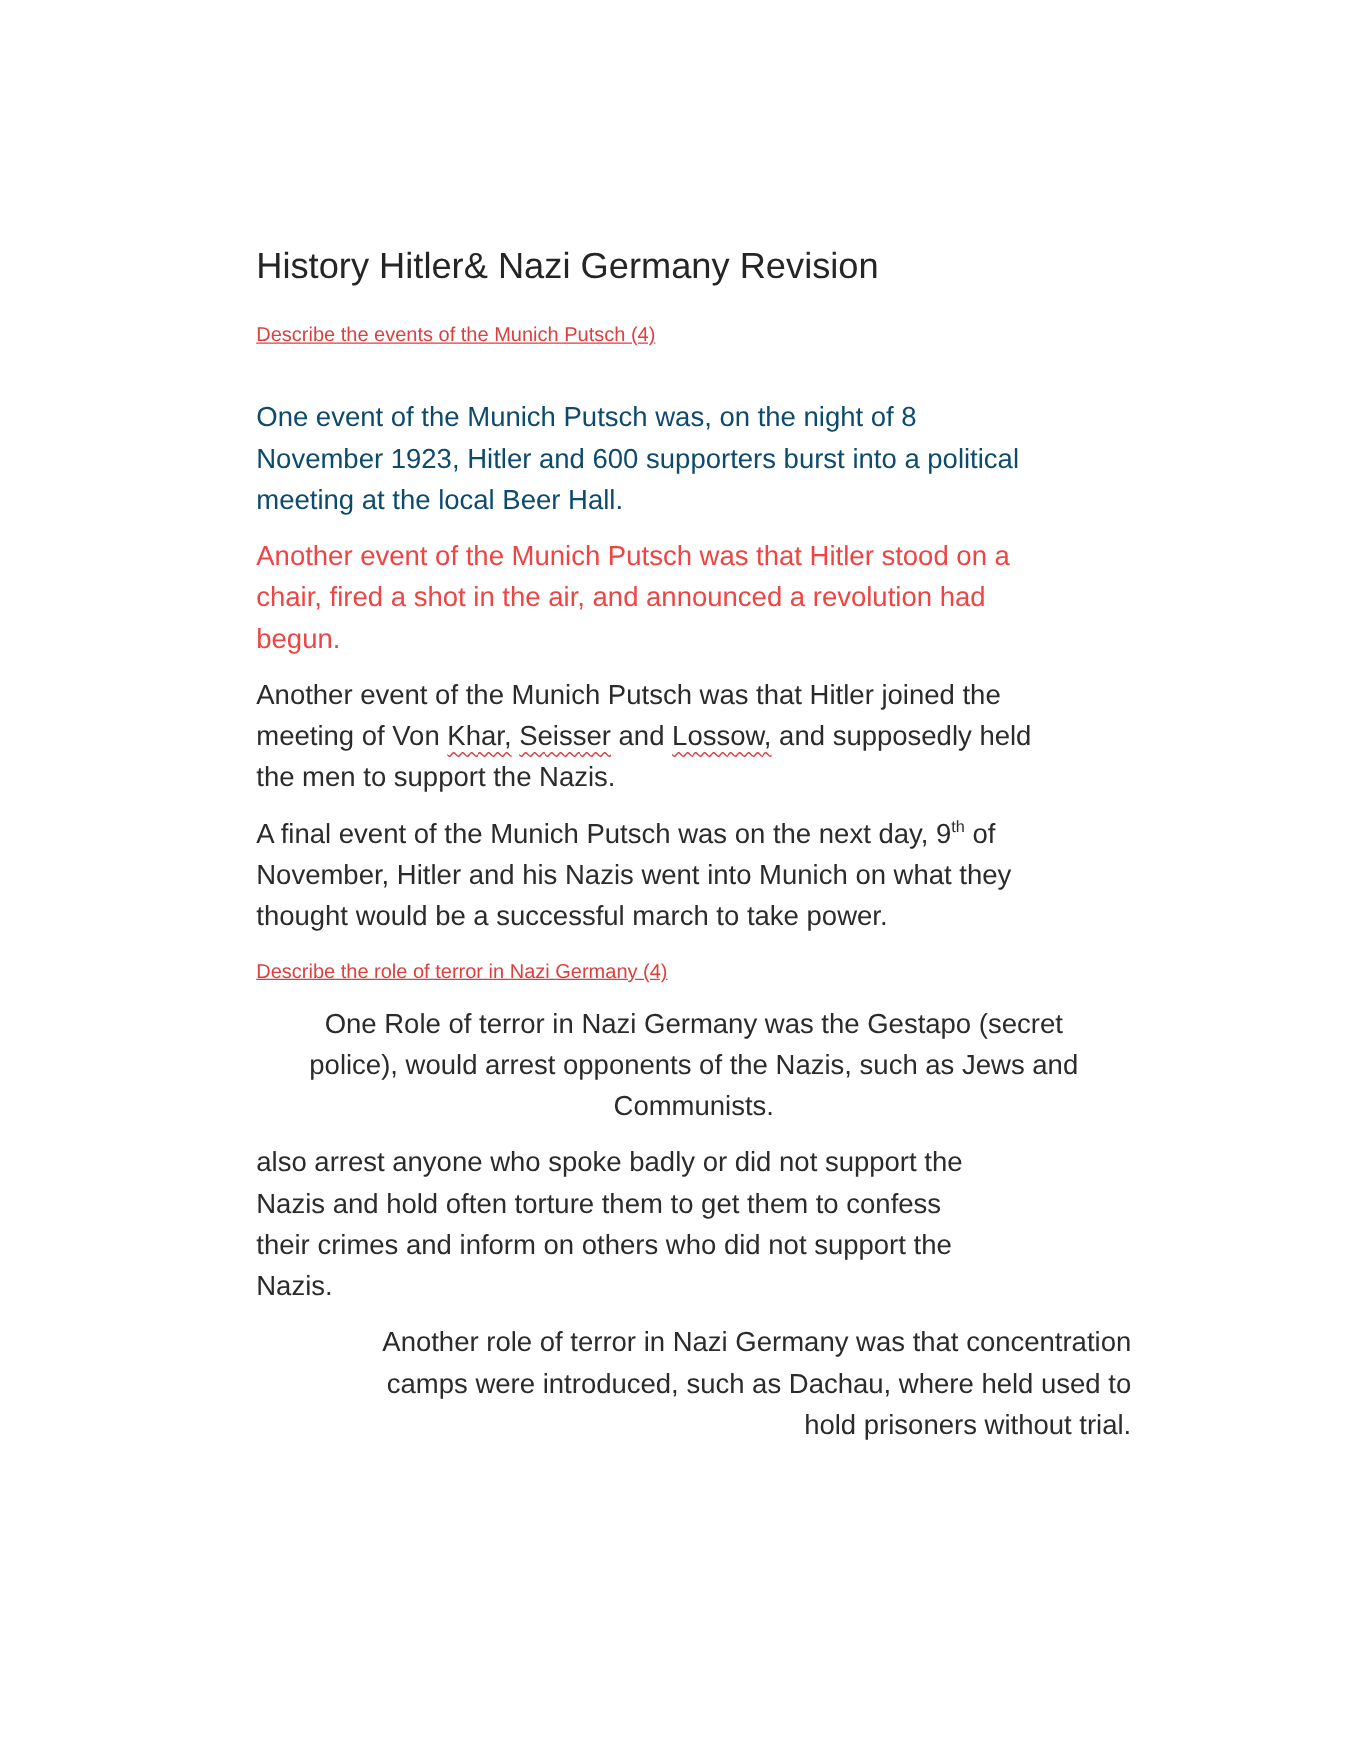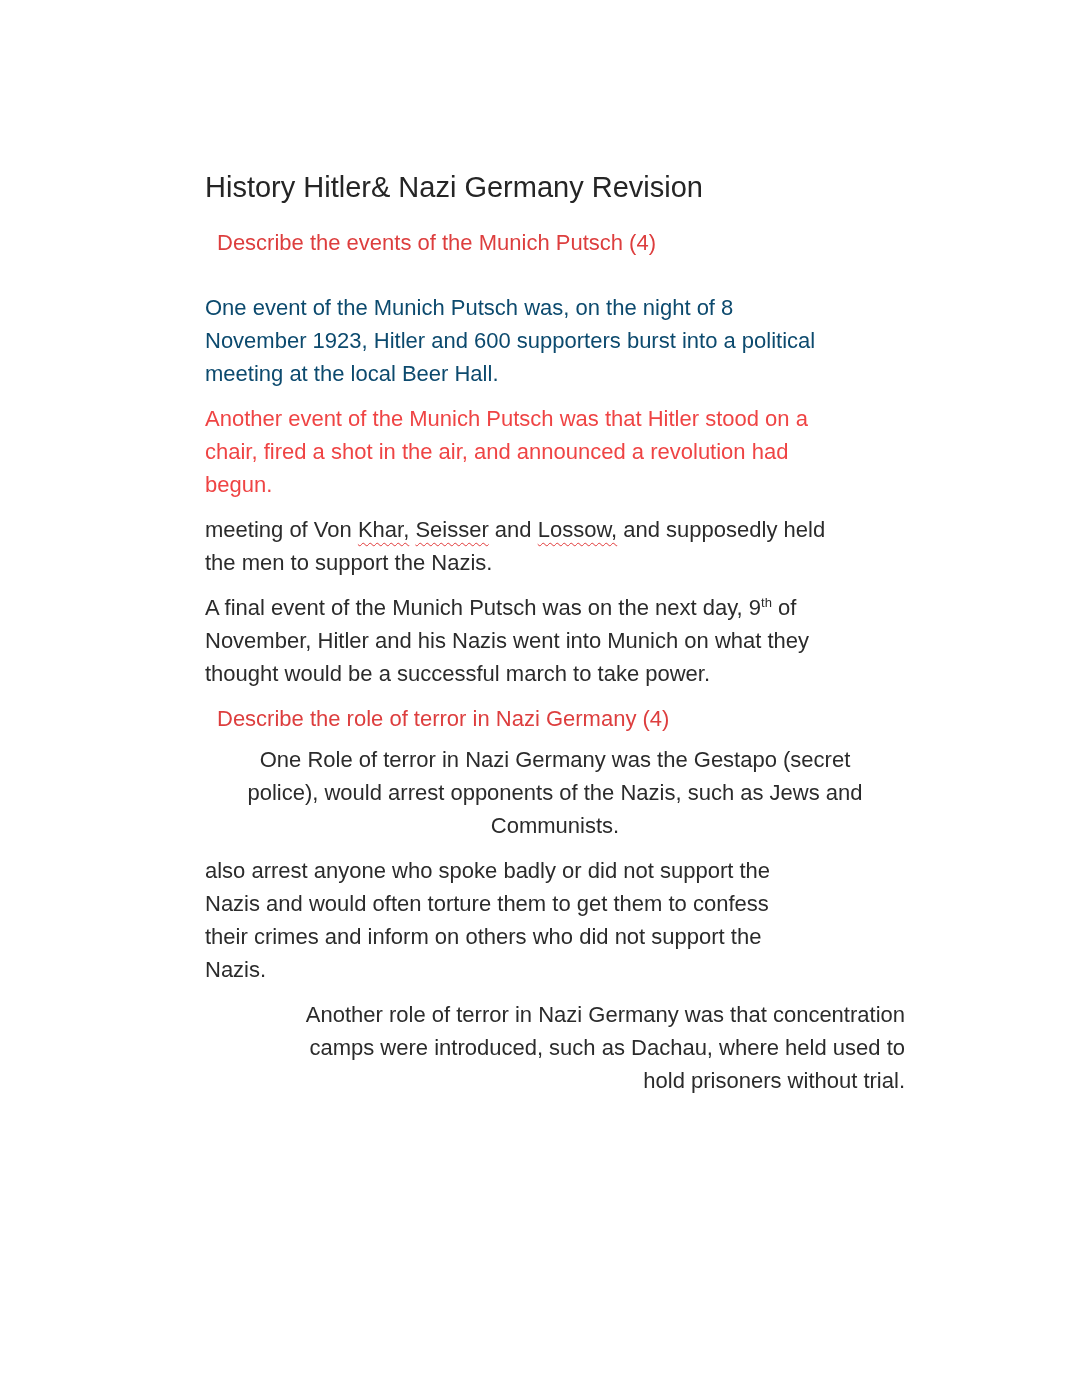--- a/index.html
+++ b/index.html
@@ -12,37 +12,38 @@
     width: 1080px;
     height: 1397px;
     background: #ffffff;
     overflow: hidden;
     font-family: "Liberation Sans", sans-serif;
     color: #2b2b2b;
   }
   .content {
     position: absolute;
     left: 205px;
-    top: 168px;
+    top: 194px;
     width: 700px;
   }
   .title {
     font-size: 29px;
     font-weight: 400;
     line-height: 38px;
     margin: 0 0 20px 0;
     color: #252525;
     white-space: pre;
   }
   .heading {
-    font-size: 22px;
+    font-size: 16px;
     line-height: 33px;
-    margin: 0 0 8px 12px;
+    margin: 0 0 8px 0;
     color: #dd3e3e;
     font-weight: 400;
+    text-decoration: underline;
   }
   .para {
     font-size: 22px;
     line-height: 33px;
     margin: 0 0 12px 0;
     color: #2b2b2b;
     font-weight: 400;
   }
   .line {
     white-space: pre;
@@ -74,39 +75,40 @@
           <div class="line">One event of the Munich Putsch was, on the night of 8</div>
           <div class="line">November 1923, Hitler and 600 supporters burst into a political</div>
           <div class="line">meeting at the local Beer Hall.</div>
         </div>
         <div class="para" style="color: #ef4444;">
           <div class="line">Another event of the Munich Putsch was that Hitler stood on a</div>
           <div class="line">chair, fired a shot in the air, and announced a revolution had</div>
           <div class="line">begun.</div>
         </div>
         <div class="para" style="color: rgb(43, 43, 43);">
+          <div class="line">Another event of the Munich Putsch was that Hitler joined the</div>
           <div class="line">meeting of Von <span class="misspelled">Khar,</span> <span class="misspelled">Seisser</span> and <span class="misspelled">Lossow,</span> and supposedly held</div>
           <div class="line">the men to support the Nazis.</div>
         </div>
         <div class="para" style="color: rgb(43, 43, 43);">
           <div class="line">A final event of the Munich Putsch was on the next day, 9<sup class="superscript">th</sup> of</div>
           <div class="line">November, Hitler and his Nazis went into Munich on what they</div>
           <div class="line">thought would be a successful march to take power.</div>
         </div>
         <div class="heading" style="color: rgb(221, 62, 62);">
           <div class="line">Describe the role of terror in Nazi Germany (4)</div>
         </div>
         <div class="para" style="color: rgb(43, 43, 43); text-align: center;">
           <div class="line">One Role of terror in Nazi Germany was the Gestapo (secret</div>
           <div class="line">police), would arrest opponents of the Nazis, such as Jews and</div>
           <div class="line">Communists.</div>
         </div>
         <div class="para" style="color: rgb(43, 43, 43);">
           <div class="line">also arrest anyone who spoke badly or did not support the</div>
-          <div class="line">Nazis and would often torture them to get them to confess</div>
+          <div class="line">Nazis and hold often torture them to get them to confess</div>
           <div class="line">their crimes and inform on others who did not support the</div>
           <div class="line">Nazis.</div>
         </div>
         <div class="para" style="color: rgb(43, 43, 43); text-align: right;">
           <div class="line">Another role of terror in Nazi Germany was that concentration</div>
           <div class="line">camps were introduced, such as Dachau, where held used to</div>
           <div class="line">hold prisoners without trial.</div>
         </div>
       </div>
   </div>

